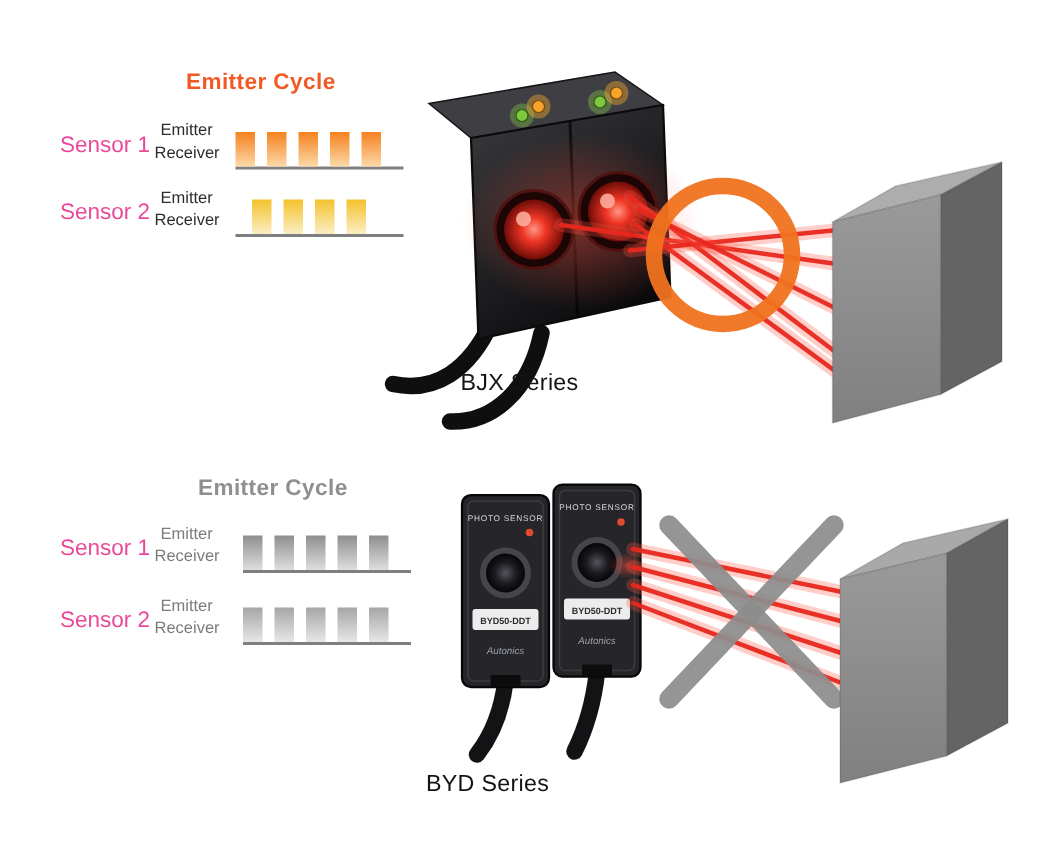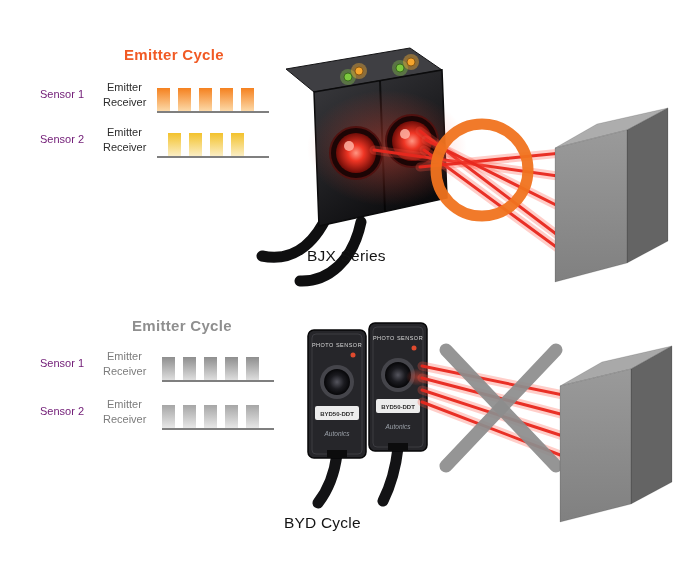--- a/index.html
+++ b/index.html
@@ -4,21 +4,21 @@
 <style>
   *{margin:0;padding:0;box-sizing:border-box;}
   html,body{background:#ffffff;}
   body{font-family:"Liberation Sans",sans-serif;}
   .canvas{position:relative;width:700px;height:577px;background:#ffffff;overflow:hidden;margin-left:12px;}
   .scene{position:absolute;left:0;top:0;}
   svg text{font-family:"Liberation Sans",sans-serif;}
   .cycle-title{position:absolute;font-size:15px;font-weight:700;letter-spacing:.3px;}
   .cycle-title.orange{color:#f15a24;left:112px;top:46px;}
   .cycle-title.gray{color:#8f8f8f;left:120px;top:317px;}
-  .sensor-label{position:absolute;font-size:11px;color:#701a75;font-weight:500;}
+  .sensor-label{position:absolute;font-size:15px;color:#ec4899;font-weight:500;}
   .io-label{position:absolute;font-size:11px;color:#2d2d2d;}
   .io-label.muted{color:#7c7c7c;}
   .pulse-track{position:absolute;width:112px;height:26px;border-bottom:2px solid #7f7f7f;display:flex;align-items:flex-end;gap:8px;}
   .pulse{width:13px;height:23px;flex:0 0 auto;}
   .series-label{position:absolute;width:150px;text-align:left;font-size:15.5px;color:#141414;font-weight:500;letter-spacing:.2px;}
 </style>
 </head>
 <body>
 
 <div class="canvas">
@@ -195,15 +195,15 @@
   <div class="io-label muted" style="left:95px;top:398px">Emitter</div>
   <div class="io-label muted" style="left:91px;top:413px">Receiver</div>
   <div class="pulse-track" style="left: 150px; top: 404px; padding-left: 0px;">
       <div class="pulse" style="background: linear-gradient(rgb(166, 166, 166), rgb(231, 231, 231));"></div>
       <div class="pulse" style="background: linear-gradient(rgb(166, 166, 166), rgb(231, 231, 231));"></div>
       <div class="pulse" style="background: linear-gradient(rgb(166, 166, 166), rgb(231, 231, 231));"></div>
       <div class="pulse" style="background: linear-gradient(rgb(166, 166, 166), rgb(231, 231, 231));"></div>
       <div class="pulse" style="background: linear-gradient(rgb(166, 166, 166), rgb(231, 231, 231));"></div>
     </div>
 
-  <div class="series-label" style="left:272px;top:514px">BYD Cycle</div>
+  <div class="series-label" style="left:272px;top:514px">BYD Series</div>
 
 </div>
 
 </body></html>

